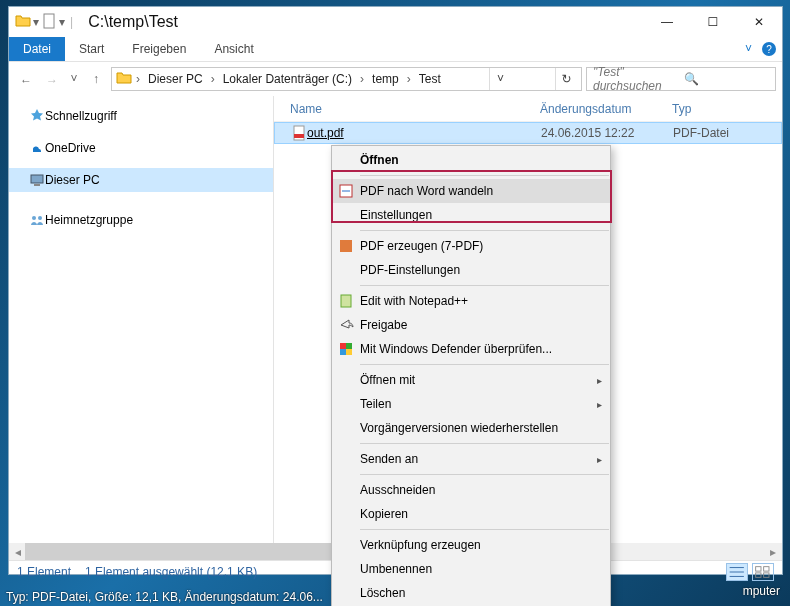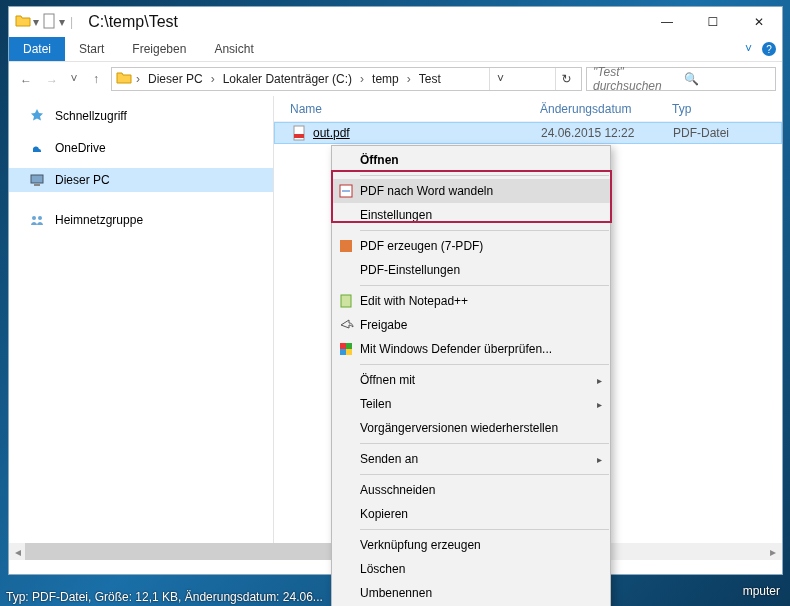--- a/index.html
+++ b/index.html
@@ -18,28 +18,28 @@
   .nav { display:flex; align-items:center; height:34px; padding:3px 6px; gap:4px; }
   .navbtn { width:22px; height:22px; display:flex; align-items:center; justify-content:center; color:#666; }
   .addr { flex:1; border:1px solid #c8c8c8; height:24px; display:flex; align-items:center; padding:0 4px; gap:4px; position:relative; }
   .crumb { color:#222; padding:0 4px; }
   .sep { color:#666; }
   .addrBtn { width:22px; height:22px; display:flex; align-items:center; justify-content:center; color:#444; border-left:1px solid #ddd; margin-left:auto;}
   .search { width:190px; border:1px solid #c8c8c8; height:24px; display:flex; align-items:center; padding:0 6px; color:#777; font-style:italic; gap:6px; }
   .search span { flex:1; }
   .body { display:flex; height:447px; }
   .treep { width:265px; border-right:1px solid #e3e3e3; padding-top:8px; }
-  .titem { display:flex; align-items:center; height:24px; padding-left:20px; gap:10px; }
+  .titem { display:flex; align-items:center; height:24px; padding-left:20px; gap:0; }
   .titem.sel { background:#cce8ff; }
   .files { flex:1; position:relative; }
   .cols { display:flex; height:26px; align-items:center; border-bottom:1px solid #f0f0f0; color:#4a7cb0; padding-left:16px; }
   .cols div { padding-right:10px; }
   .row { display:flex; align-items:center; height:22px; padding-left:16px; }
   .row.sel { background:#cce8ff; border:1px solid #99d1ff; }
-  .cell-name { width:250px; display:flex; align-items:center; gap:6px;text-decoration:underline; }
+  .cell-name { width:250px; display:flex; align-items:center; gap:0;text-decoration:underline; }
   .cell-date { width:132px; color:#555; }
   .cell-type { width:100px; color:#555; }
   .sbar { height:22px; display:flex; align-items:center; padding:0 8px; gap:14px; color:#2d63a0; border-top:1px solid #e3e3e3; font-size:12px;}
   .sbar .box { display:flex; gap:4px; margin-left:auto; }
   .viewbox { border:1px solid #99c2e8; width:22px; height:18px; display:flex; }
   .scrollh { height:17px; background:#f0f0f0; display:flex; align-items:center; padding:0 2px;}
   .sbarh { height:17px; background:#cfcfcf; flex:0 0 55%; }
   .ctx { position:absolute; left:331px; top:145px; width:280px; background:#f2f2f2; border:1px solid #bcbcbc; box-shadow:3px 3px 8px rgba(0,0,0,.25); padding:2px 0; }
   .mitem { height:24px; display:flex; align-items:center; padding:0 28px; position:relative; }
   .mitem.hover { background:#ddd; }
@@ -173,20 +173,39 @@
     </div>
   </div>
 
   <div class="scrollh">
     <span style="color:#888;padding:0 4px">◂</span>
     <div class="sbarh"></div>
     <div style="flex:1"></div>
     <span style="color:#888;padding:0 4px">▸</span>
   </div>
 
+  <div class="sbar">
+    <span>1 Element</span>
+    <span>1 Element ausgewählt (12,1 KB)</span>
+    <div class="box">
+      <div class="viewbox" style="background:#cce8ff">
+        <svg viewBox="0 0 22 18">
+            <path d="M3 4h16M3 9h16M3 14h16" stroke="#2d63a0"></path>
+          </svg>
+      </div>
+      <div class="viewbox">
+        <svg viewBox="0 0 22 18">
+            <rect x="3" y="3" width="6" height="5" fill="none" stroke="#888"></rect>
+            <rect x="12" y="3" width="6" height="5" fill="none" stroke="#888"></rect>
+            <rect x="3" y="10" width="6" height="5" fill="none" stroke="#888"></rect>
+            <rect x="12" y="10" width="6" height="5" fill="none" stroke="#888"></rect>
+          </svg>
+      </div>
+    </div>
+  </div>
 </div>
 
 <div class="ctx">
   <div class="mitem">
       <b>Öffnen</b>
     </div>
   <div class="msep"></div>
   <div class="mitem hover">
     <span class="ico">
         <svg class="ic16" viewBox="0 0 16 16">
@@ -261,24 +280,24 @@
       <span>Ausschneiden</span>
     </div>
   <div class="mitem">
       <span>Kopieren</span>
     </div>
   <div class="msep"></div>
   <div class="mitem">
       <span>Verknüpfung erzeugen</span>
     </div>
   <div class="mitem">
+      <span>Umbenennen</span>
+    </div>
+  <div class="mitem">
       <span>Löschen</span>
-    </div>
-  <div class="mitem">
-      <span>Umbenennen</span>
     </div>
 
 </div>
 
 <div class="highlight-box" style="left:331px; top:170px; width:281px; height:53px;"></div>
 
 <div class="tray">Typ: PDF-Datei, Größe: 12,1 KB, Änderungsdatum: 24.06...</div>
 <div class="tray-right">mputer</div>
 
 </body></html>

